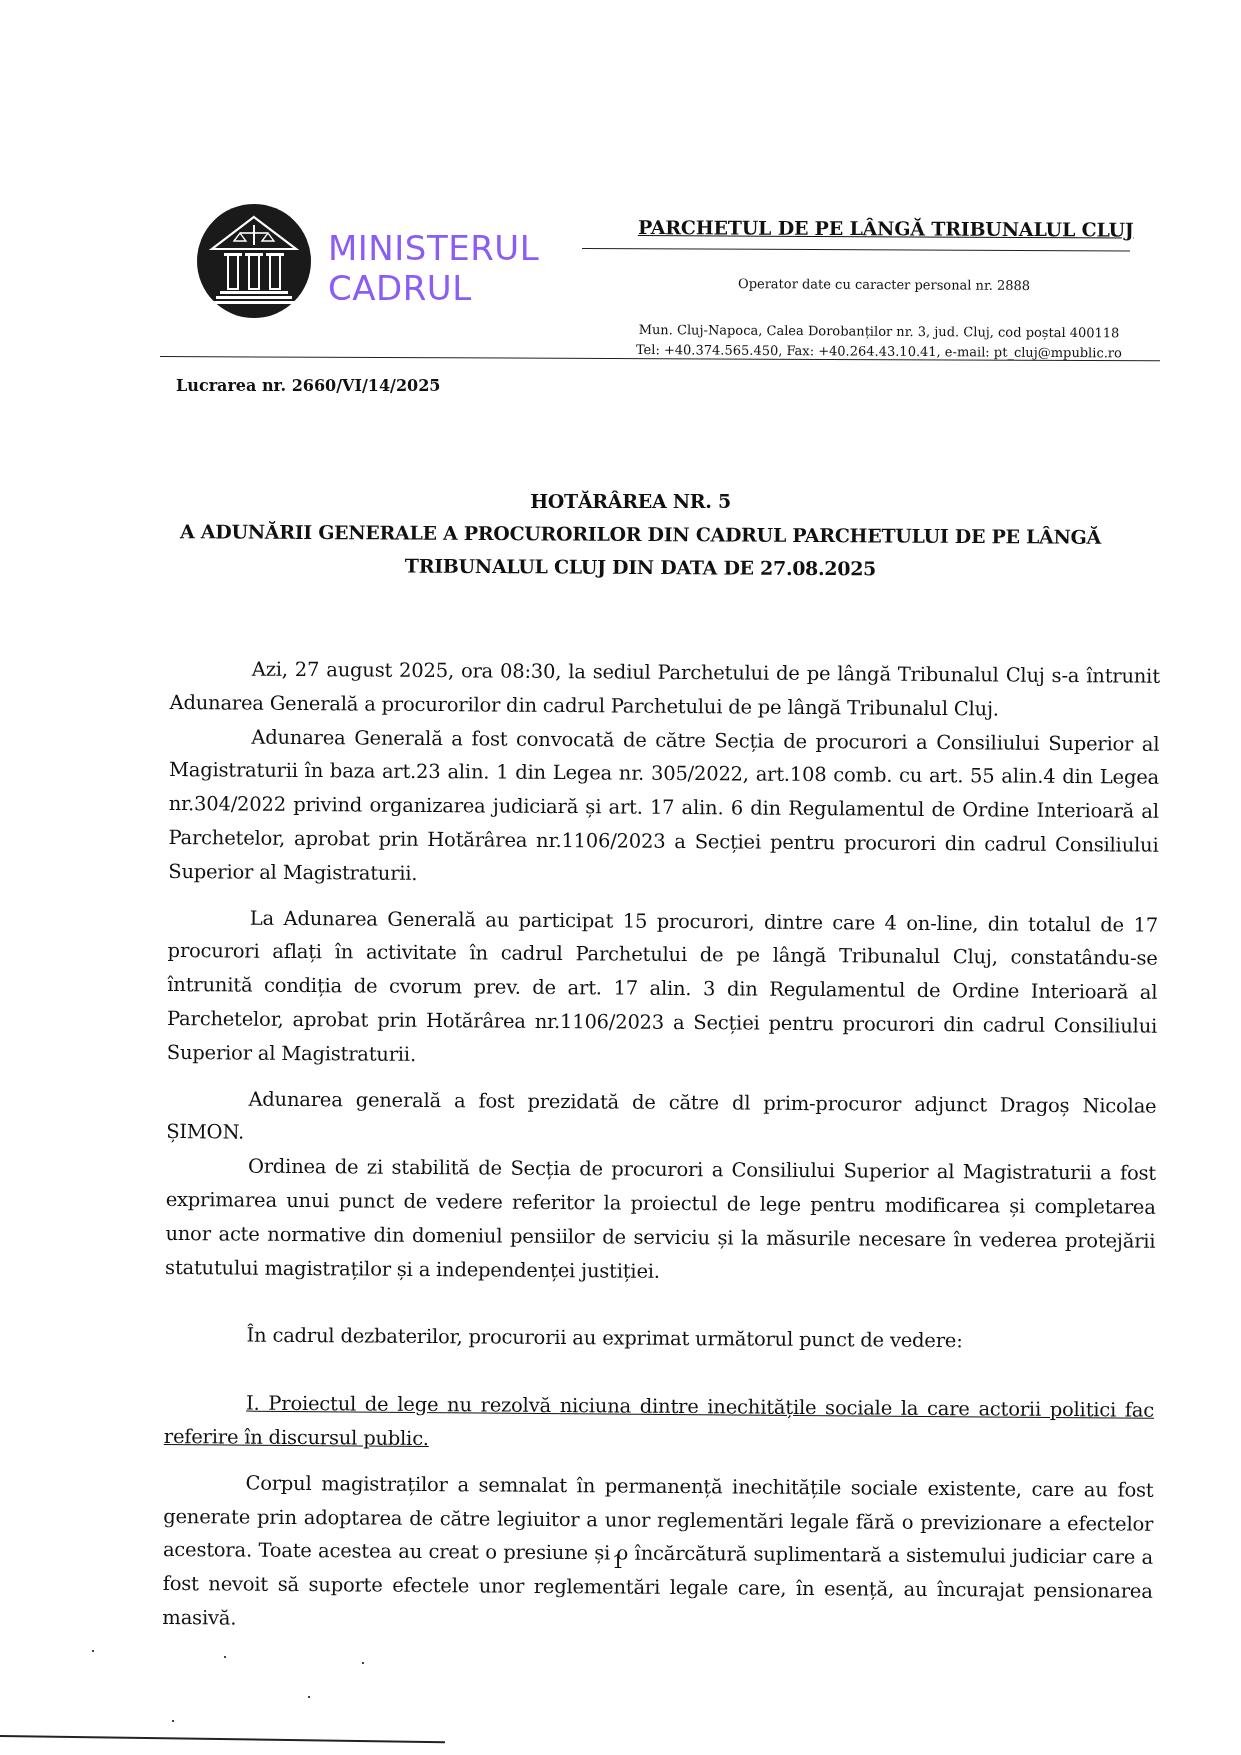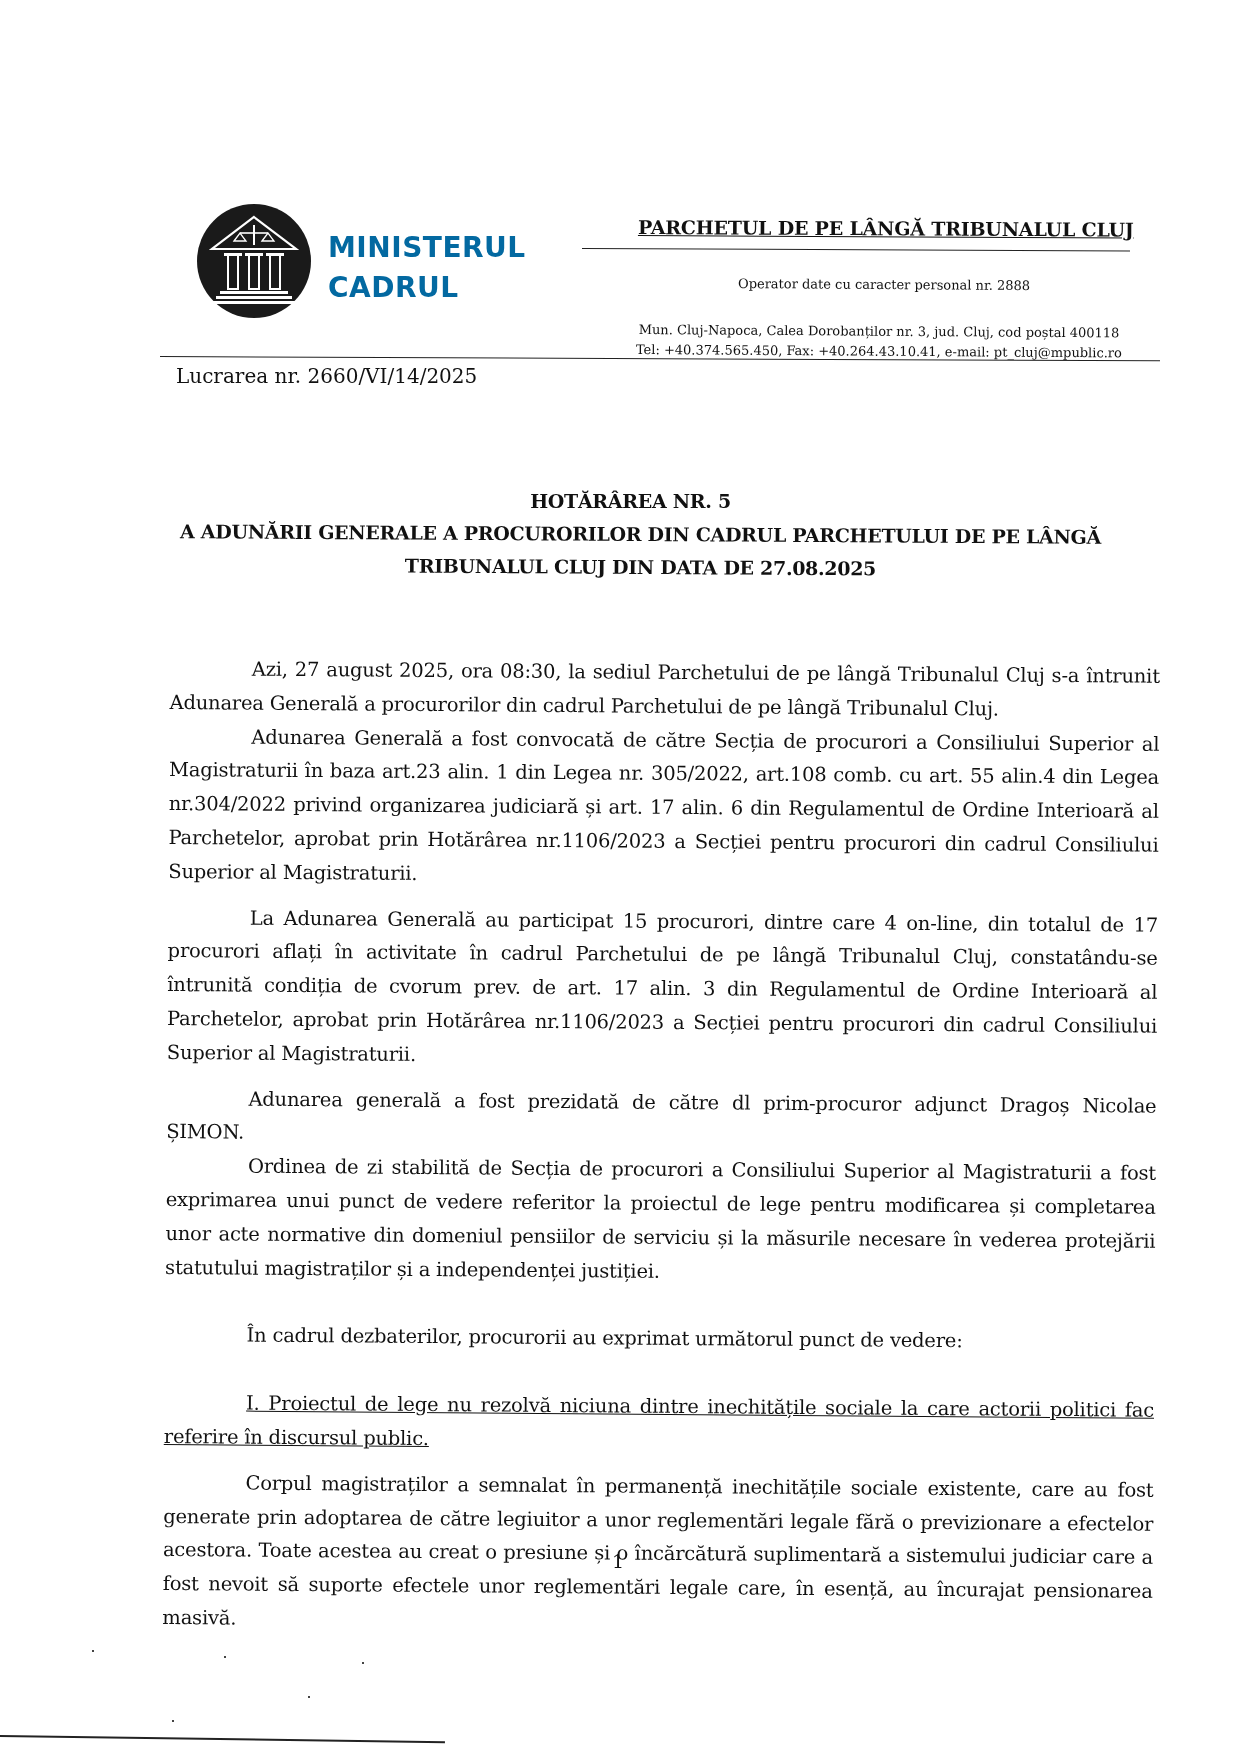--- a/index.html
+++ b/index.html
@@ -1,28 +1,28 @@
 <!DOCTYPE html>
 <html><head>
 <meta charset="utf-8">
 <style>
   html, body { margin: 0; padding: 0; background: #ffffff; }
   body { width: 1241px; height: 1755px; position: relative; overflow: hidden; font-family: "DejaVu Serif", "Liberation Serif", serif; color: #111; }
   .page { position: absolute; left: 0; top: 0; width: 1241px; height: 1755px; background: #fff; }
 
   
   .logo { position: absolute; left: 196px; top: 203px; width: 116px; height: 116px; }
-  .logo-text { position: absolute; left: 328px; top: 228px; font-family: "DejaVu Sans", "Liberation Sans", sans-serif; font-size: 28px; line-height: 40px; letter-spacing: 0.5px; color: #0369a1; font-weight: bold; }
+  .logo-text { position: absolute; left: 328px; top: 228px; font-family: "DejaVu Sans", "Liberation Sans", sans-serif; font-size: 34px; line-height: 40px; letter-spacing: 0.5px; color: #8b5cf6; font-weight: normal; }
   .logo-text div { white-space: nowrap; }
   .inst-line { position: absolute; left: 582px; top: 248px; width: 548px; height: 0; border-top: 1.5px solid #222; transform: rotate(0.25deg); transform-origin: left; }
   .inst-name { position: absolute; left: 638px; top: 216px; font-size: 19px; font-weight: bold; text-decoration: underline; letter-spacing: -0.2px; white-space: nowrap; transform: rotate(0.3deg); transform-origin: left; }
   .operator { position: absolute; left: 738px; top: 276px; font-size: 13px; white-space: nowrap; transform: rotate(0.4deg); transform-origin: left; }
   .address { position: absolute; left: 636px; top: 320px; font-size: 13px; line-height: 20px; white-space: nowrap; text-align: center; transform: rotate(0.4deg); transform-origin: left; }
   .header-rule { position: absolute; left: 160px; top: 356px; width: 1000px; height: 0; border-top: 1.5px solid #222; transform: rotate(0.25deg); transform-origin: left; }
-  .lucrarea { position: absolute; left: 176px; top: 364px; font-size: 20px; font-weight: normal; white-space: nowrap; }
+  .lucrarea { position: absolute; left: 176px; top: 376px; font-size: 16px; font-weight: bold; white-space: nowrap; }
 
   
   .title { position: absolute; left: 0; width: 1241px; text-align: center; font-weight: bold; font-size: 19px; letter-spacing: -0.3px; white-space: nowrap; }
   .t1 { top: 490px; left: 10px; }
   .t2 { top: 523px; left: 20px; transform: rotate(0.35deg); }
   .t3 { top: 556px; left: 20px; transform: rotate(0.35deg); }
 
   
   .body { position: absolute; left: 170px; top: 652px; width: 990px; font-size: 19.5px; line-height: 33.8px; text-align: justify; letter-spacing: -0.2px; transform: rotate(0.45deg); transform-origin: left top; }
   .body p { margin: 0; text-indent: 82px; }

